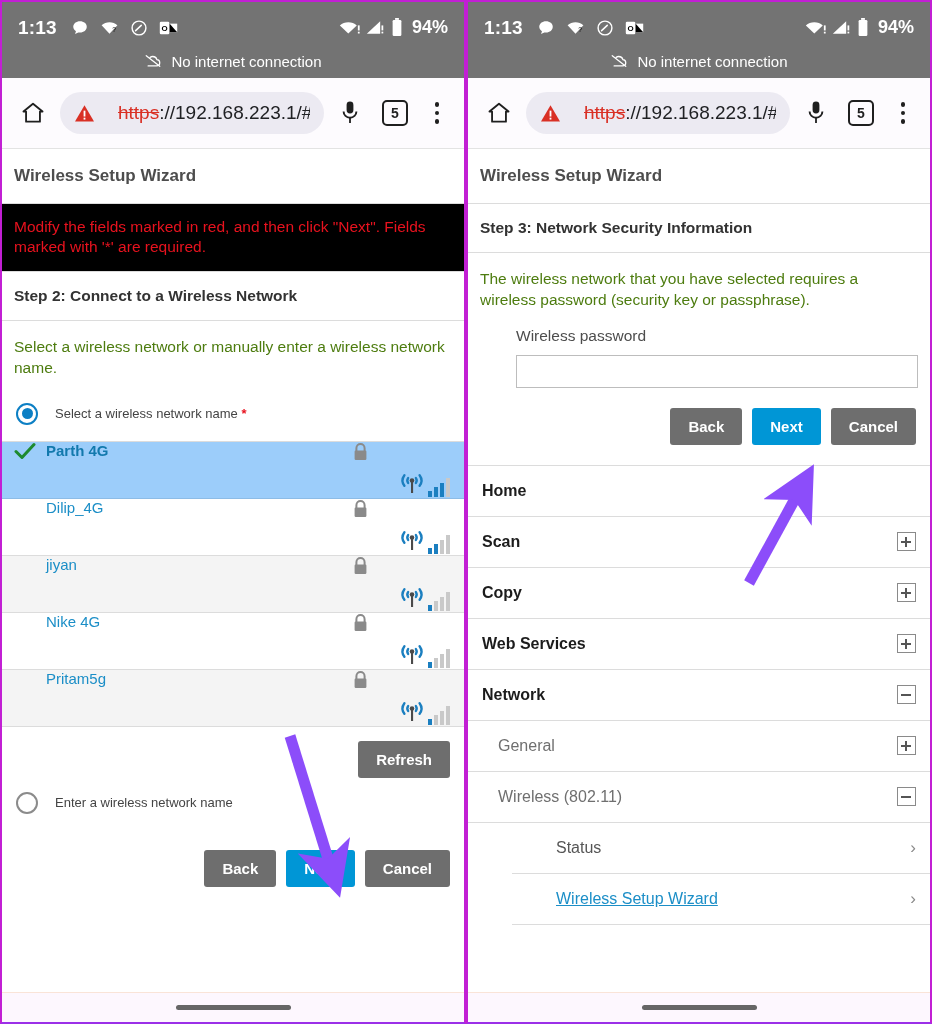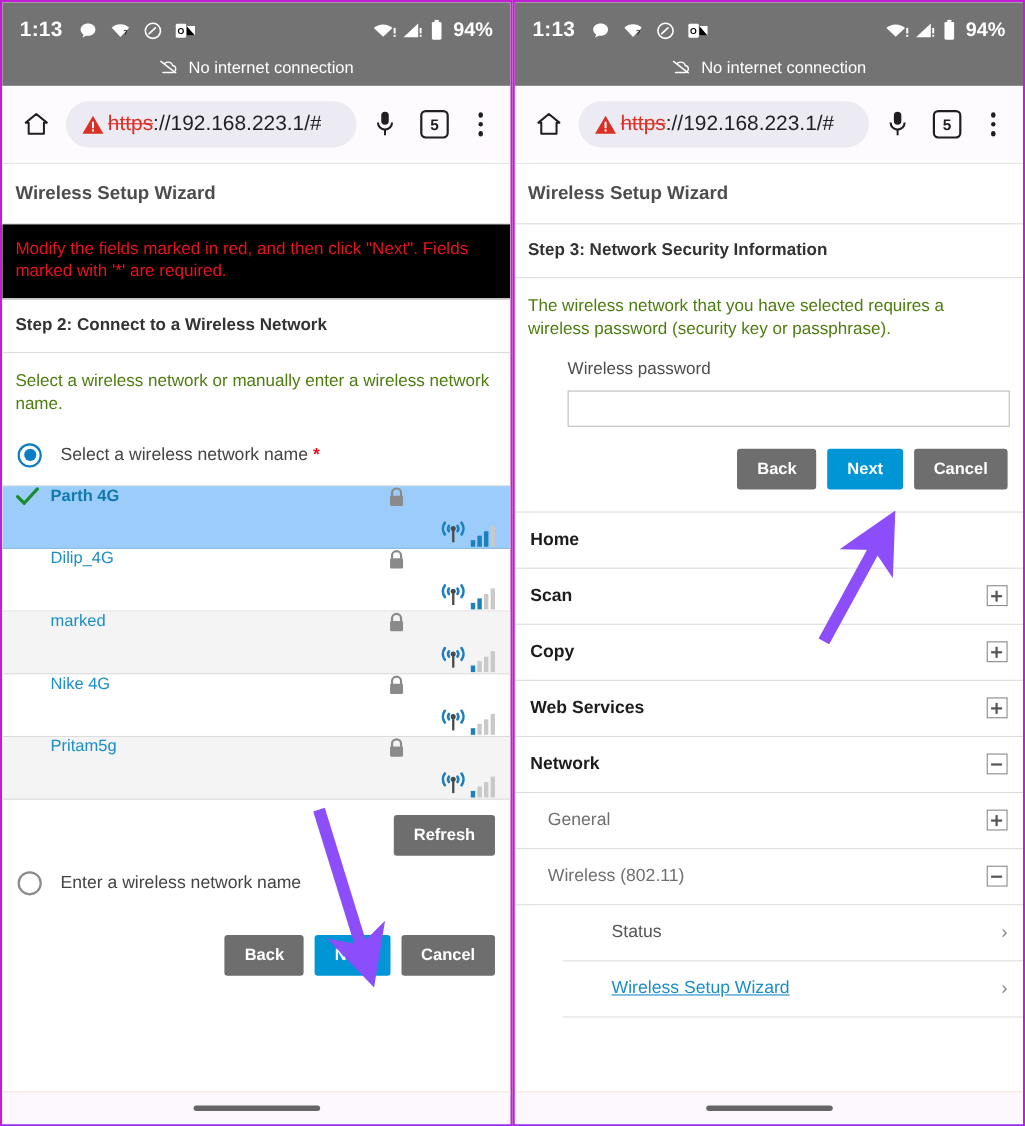--- a/index.html
+++ b/index.html
@@ -45,21 +45,21 @@
   svg { display:block; }
 
   
   .omnibox-bar {
     height:70px; background:#fdfbfe; display:flex; align-items:center;
     padding:0 14px; gap:10px;
   }
   .home-btn { width:34px; height:34px; display:flex; align-items:center; justify-content:center; }
   .urlpill {
     flex:1; height:42px; background:#eceaf2; border-radius:21px;
-    display:flex; align-items:center; padding:0 14px; gap:3px; min-width:0;
+    display:flex; align-items:center; padding:0 14px; gap:23px; min-width:0;
   }
   .url-text { font-size:19px; color:#202124; white-space:nowrap; overflow:hidden; }
   .url-scheme { color:#d93025; text-decoration: line-through; }
   .mic-btn { width:32px; height:36px; display:flex; align-items:center; justify-content:center; }
   .tabs-btn {
     width:26px; height:26px; border:2.2px solid #1f1f1f; border-radius:5px;
     display:flex; align-items:center; justify-content:center;
     font-size:14px; font-weight:600; color:#1f1f1f; margin:0 6px;
   }
   .menu-btn { width:26px; height:34px; display:flex; flex-direction:column; align-items:center; justify-content:center; gap:4px; }
@@ -90,21 +90,21 @@
   }
 
   .radio-row { display:flex; align-items:center; gap:17px; padding:14px 12px 16px 14px; }
   .radio {
     width:22px; height:22px; border-radius:50%;
     border:2.5px solid #0c7fc4; background:#fff;
     display:flex; align-items:center; justify-content:center; flex:0 0 auto;
   }
   .radio.on::after { content:""; width:11px; height:11px; border-radius:50%; background:#0c7fc4; }
   .radio.off { border-color:#8b8b8b; }
-  .radio-label { font-size:16px; color:#444; }
+  .radio-label { font-size:13px; color:#444; }
   .req-star { color:#e8121e; font-weight:bold; }
 
   
   .net-list { border-top:1px solid #dcdcdc; }
   .net-row {
     display:flex; height:57px;
     border-bottom:1px solid #dcdcdc; padding:0 14px 0 12px; gap:0;
   }
   .net-row.alt { background:#f4f4f4; }
   .net-row.sel { background:#9ccdfa; border-bottom-color:#8dbce6; }
@@ -350,21 +350,21 @@
                 <i class="on"></i>
                 <i class="on"></i>
                 <i></i>
                 <i></i>
               </span>
           </span>
         </div>
 
         <div class="net-row alt">
           <span class="net-check"></span>
-          <span class="net-name">marked</span>
+          <span class="net-name">jiyan</span>
           <span class="lock-wrap">
             <svg width="17" height="20" viewBox="0 0 17 20">
                 <path d="M4.4 9V6.2a4.1 4.1 0 0 1 8.2 0V9" fill="none" stroke="#8a8a8a" stroke-width="2"></path>
                 <rect x="2.6" y="8.6" width="11.8" height="9.3" rx="1.2" fill="#8a8a8a"></rect>
               </svg>
           </span>
           <span class="sig-wrap">
             <svg width="30" height="29" viewBox="0 0 30 29">
                 <g fill="none" stroke="#1b7fc0" stroke-width="2.4" stroke-linecap="round">
                   <path d="M7.4 6.2a9 9 0 0 0 0 10.6"></path>

